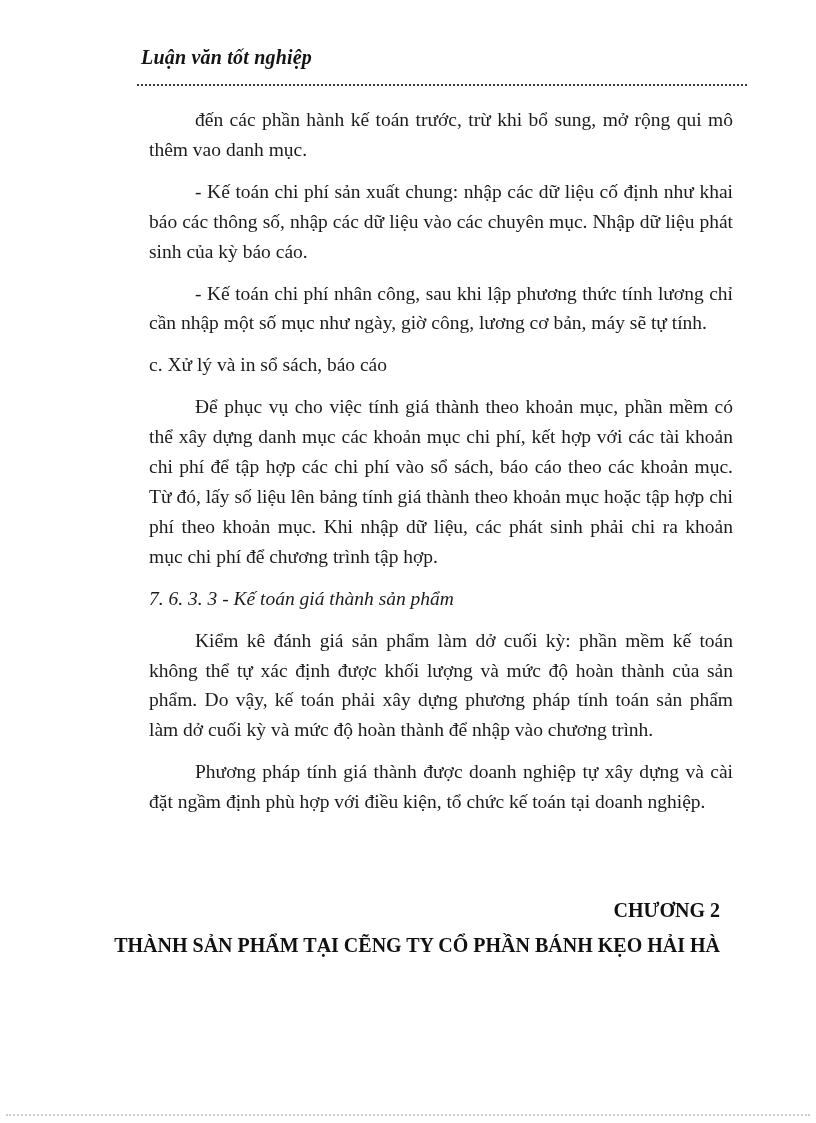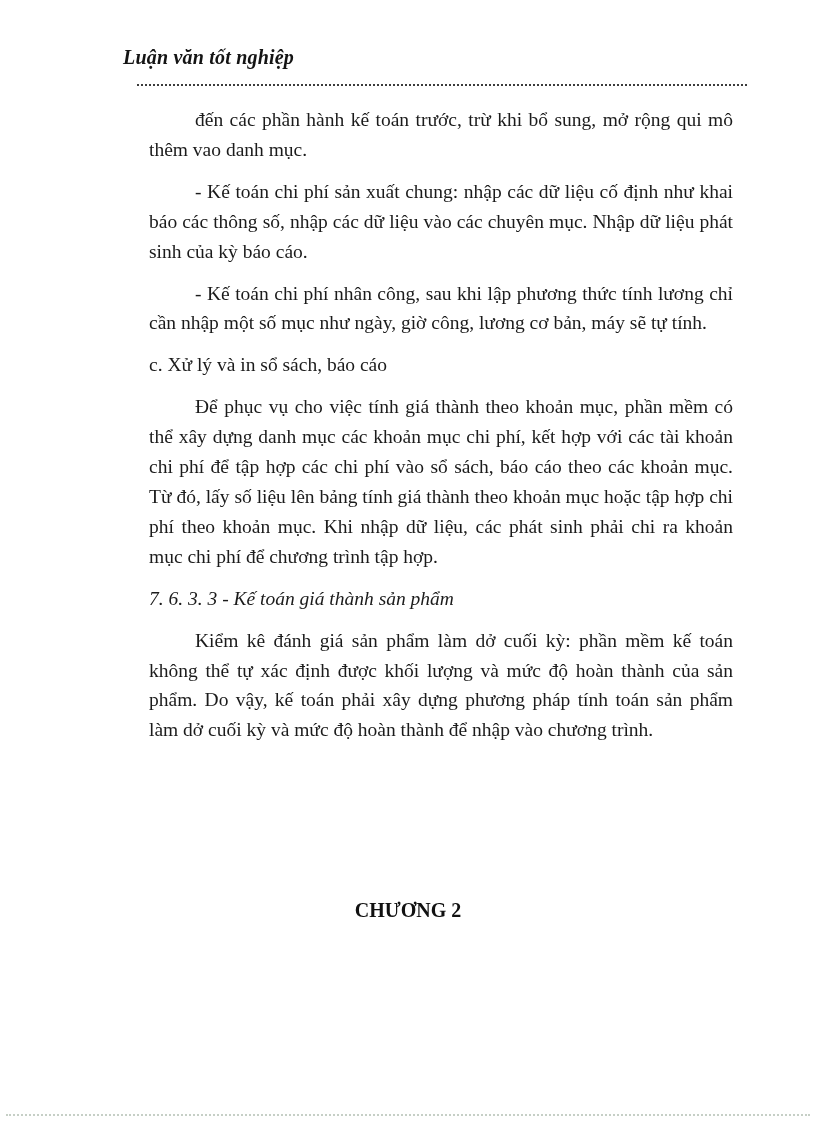--- a/index.html
+++ b/index.html
@@ -6,21 +6,21 @@
   .page {
     position:relative;
     width:816px; height:1123px;
     background:#ffffff;
     font-family:"Liberation Serif", "DejaVu Serif", serif;
     color:#1b1b1b;
     overflow:hidden;
   }
   .header-title {
     position:absolute;
-    left:123px; top:46px; width:610px;
+    left:141px; top:46px; width:610px;
     font-size:20px; font-weight:bold; font-style:italic;
     letter-spacing:0.2px;
     color:#141414;
   }
   .header-rule {
     position:absolute;
     left:137px; top:84px; width:610px; height:0;
     border-bottom:2px dotted #3c3c3c;
   }
   .content {
@@ -30,21 +30,21 @@
     line-height:29.9px;
     text-align:justify;
   }
   .content p { margin:12px; padding:0; }
   p.body   { text-indent:46px; }
   p.plain  { text-indent:0; }
   p.hitalic{ text-indent:0; font-style:italic; }
   .chapter {
     position:absolute;
     left:96px; top:893px; width:624px;
-    text-align:center;
+    text-align:right;
     font-weight:bold;
     font-size:20px;
     line-height:35px;
     color:#111111;
   }
   .footer-rule {
     position:absolute;
     left:6px; right:6px; bottom:7px; height:0;
     border-bottom:2px dotted #c6cfc6;
   }
@@ -59,21 +59,23 @@
   <div class="header-rule"></div>
 
   <div class="content">
     <p class="body">đến các phần hành kế toán trước, trừ khi bổ sung, mở rộng qui mô thêm vao danh mục.</p>
     <p class="body">- Kế toán chi phí sản xuất chung: nhập các dữ liệu cố định như khai báo các thông số, nhập các dữ liệu vào các chuyên mục. Nhập dữ liệu phát sinh của kỳ báo cáo.</p>
     <p class="body">- Kế toán chi phí nhân công, sau khi lập phương thức tính lương chỉ cần nhập một số mục như ngày, giờ công, lương cơ bản, máy sẽ tự tính.</p>
     <p class="plain">c. Xử lý và in sổ sách, báo cáo</p>
     <p class="body">Để phục vụ cho việc tính giá thành theo khoản mục, phần mềm có thể xây dựng danh mục các khoản mục chi phí, kết hợp với các tài khoản chi phí để tập hợp các chi phí vào sổ sách, báo cáo theo các khoản mục. Từ đó, lấy số liệu lên bảng tính giá thành theo khoản mục hoặc tập hợp chi phí theo khoản mục. Khi nhập dữ liệu, các phát sinh phải chi ra khoản mục chi phí để chương trình tập hợp.</p>
     <p class="hitalic">7. 6. 3. 3 - Kế toán giá thành sản phẩm</p>
     <p class="body">Kiểm kê đánh giá sản phẩm làm dở cuối kỳ: phần mềm kế toán không thể tự xác định được khối lượng và mức độ hoàn thành của sản phẩm. Do vậy, kế toán phải xây dựng phương pháp tính toán sản phẩm làm dở cuối kỳ và mức độ hoàn thành để nhập vào chương trình.</p>
+    <p class="body">Phương pháp tính giá thành được doanh nghiệp tự xây dựng và cài đặt ngầm định phù hợp với điều kiện, tổ chức kế toán tại doanh nghiệp.</p>
   </div>
 
   <div class="chapter">
     <div>CHƯƠNG 2</div>
+    <div>THÀNH SẢN PHẨM TẠI CẼNG TY CỔ PHẦN BÁNH KẸO HẢI HÀ</div>
   </div>
 
   <div class="footer-rule"></div>
 
 </div>
 
 </body></html>

